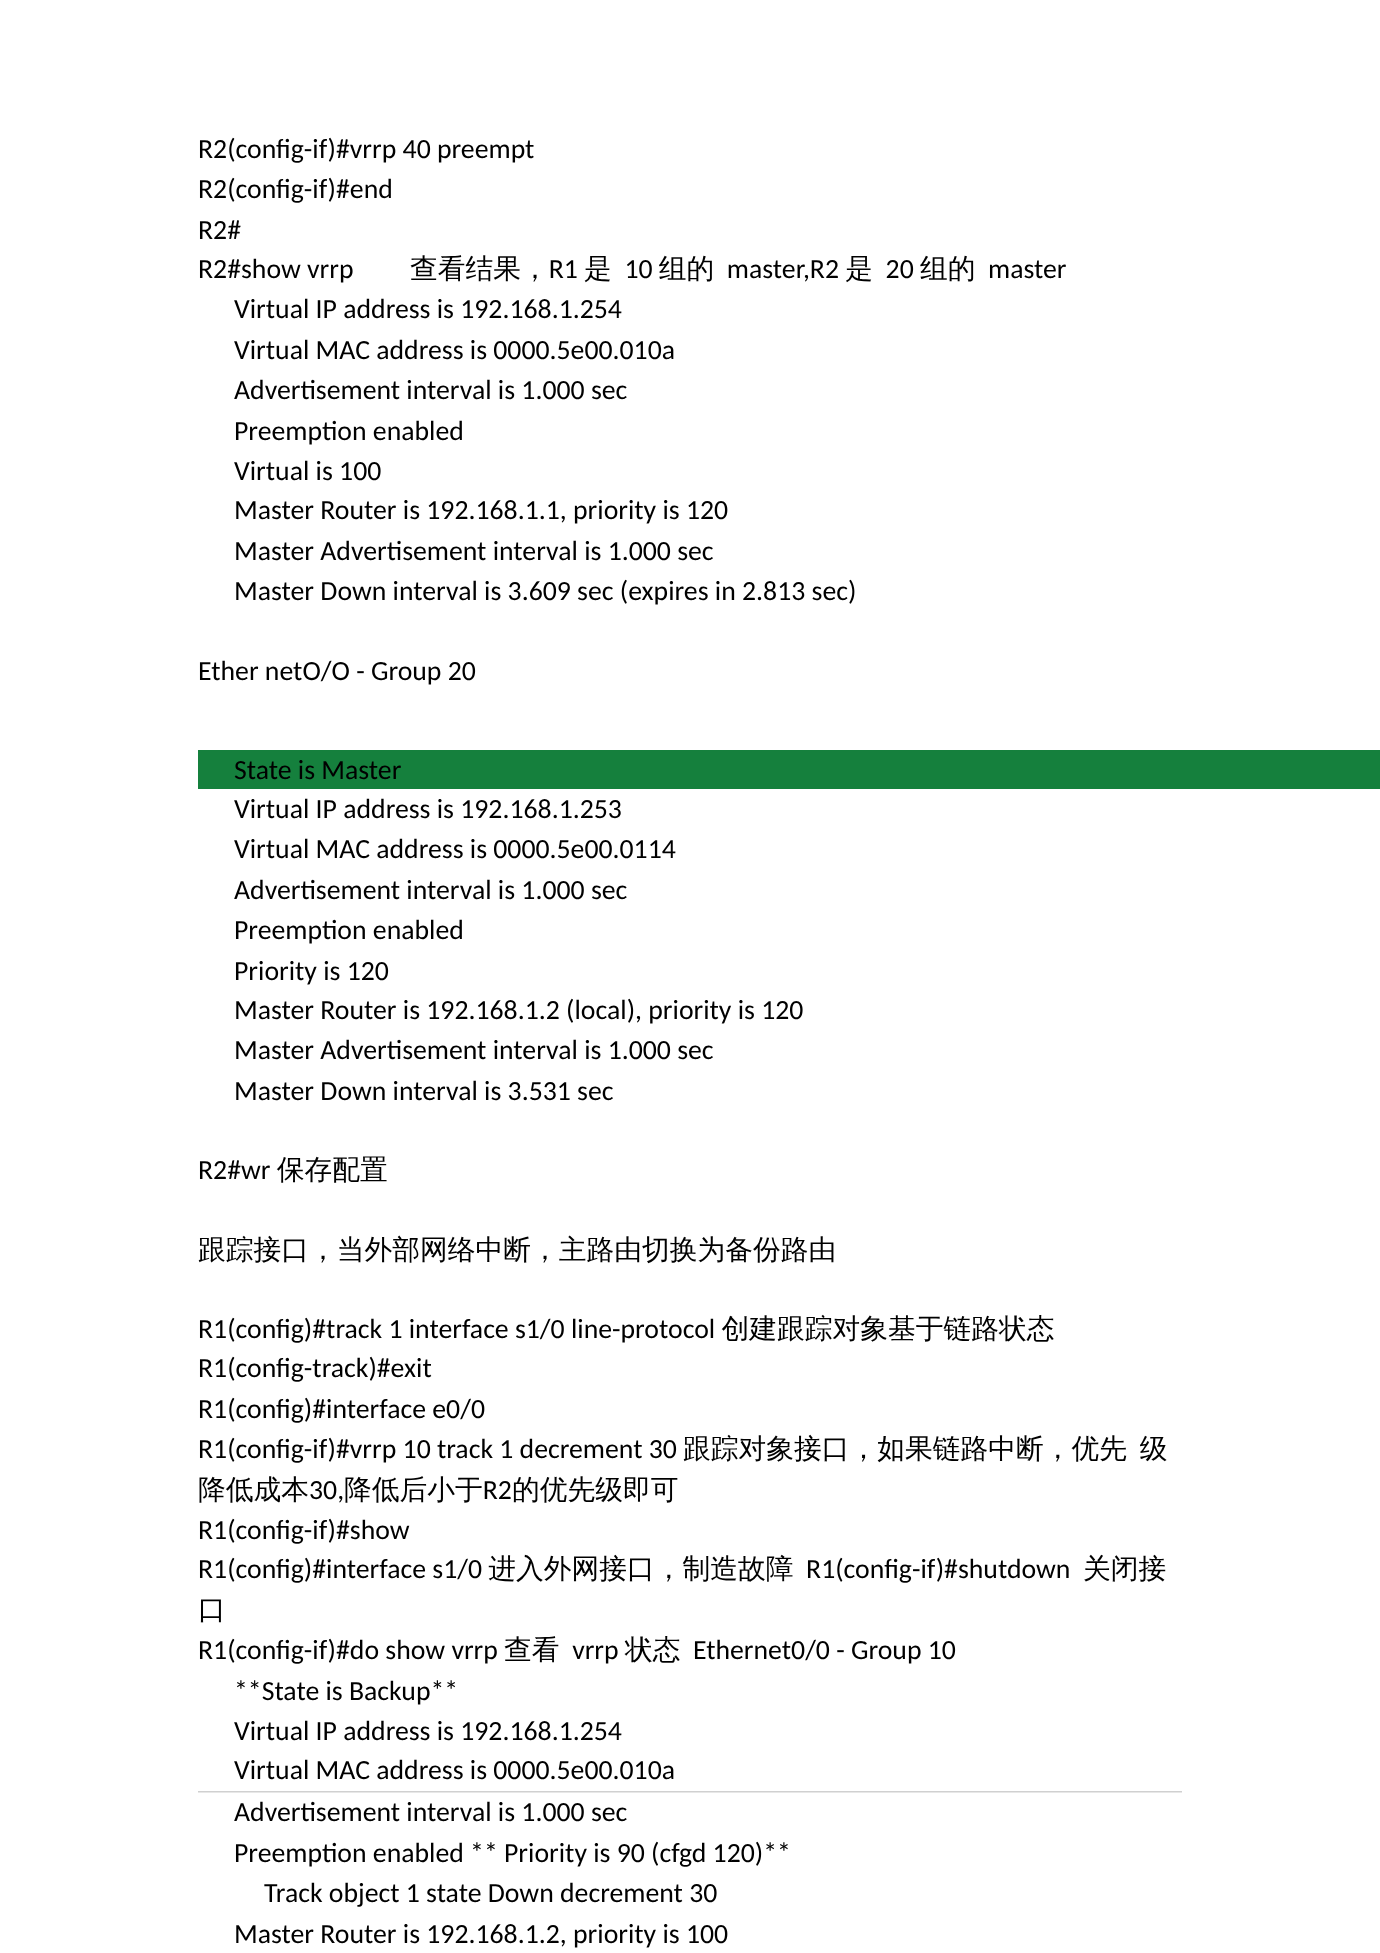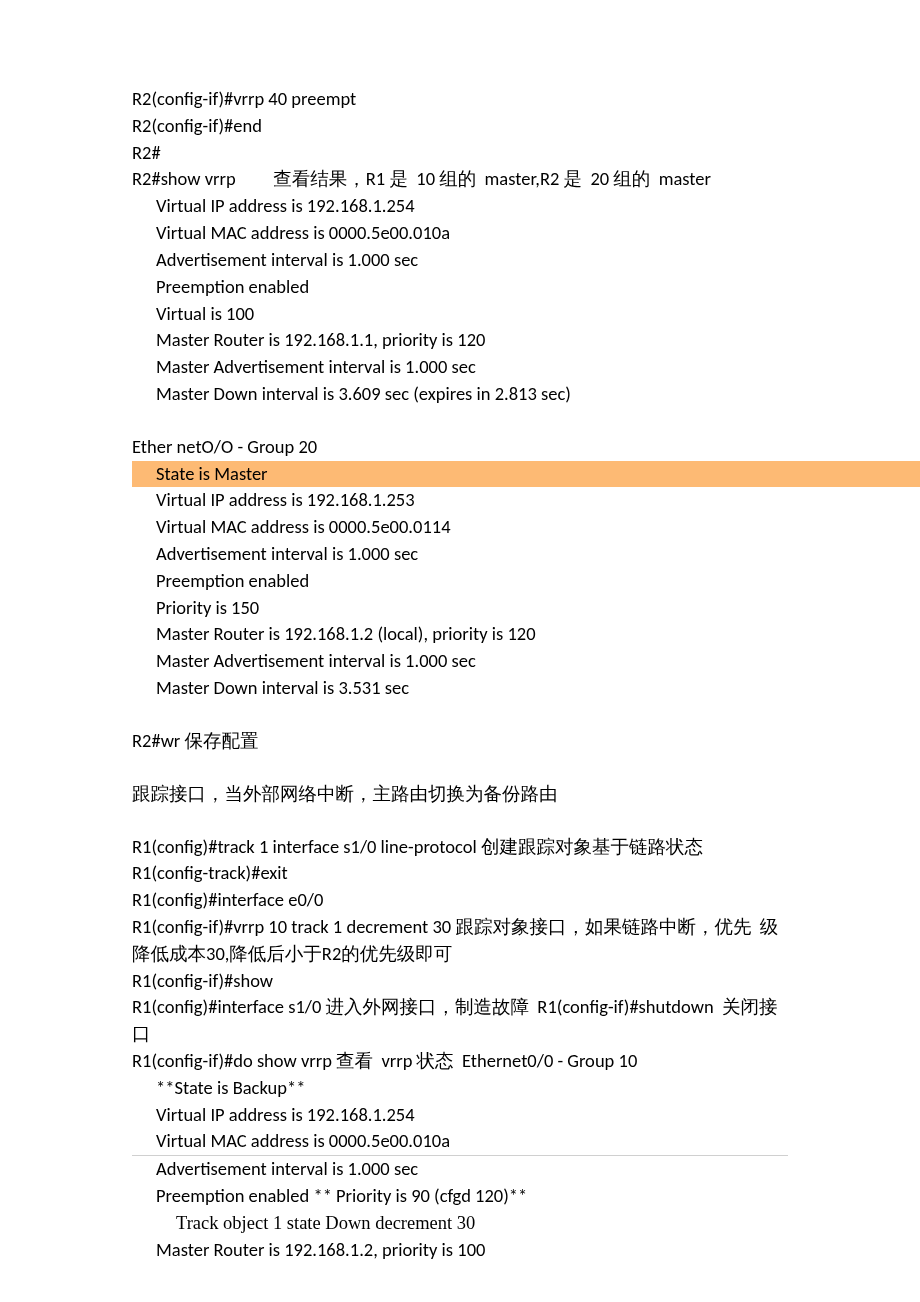--- a/index.html
+++ b/index.html
@@ -7,22 +7,22 @@
       background: #ffffff;
       font-family: Calibri, "Segoe UI", Arial, sans-serif;
       font-size: 18.5px;
       line-height: 1.45;
       color: #000000;
       padding: 86px 132px 40px 132px;
       width: 920px;
     }
     .ln { white-space: pre-wrap; word-break: break-word; }
     .ind { padding-left: 24px; }
-    .ind2 { padding-left: 44px; font-family: Liberation Serif, serif; }
-    .hl { display: block; background: #fdba74; padding: 0 0 0 24px; margin-right: -132px; }
+    .ind2 { padding-left: 44px; }
+    .hl { display: block; background: #15803d; padding: 0 0 0 24px; margin-right: -132px; margin-top: 39px; }
     .gap { height: 26px; }
     .hr-separator {
       border: none;
       border-top: 1px solid #d0d0d0;
       margin: 0;
     }
   </style>
 </head>
 <body>
 
@@ -39,21 +39,21 @@
     <div class="ln ind">Master Router is 192.168.1.1, priority is 120</div>
     <div class="ln ind">Master Advertisement interval is 1.000 sec</div>
     <div class="ln ind">Master Down interval is 3.609 sec (expires in 2.813 sec)</div>
     <div class="gap"></div>
     <div class="ln">Ether netO/O - Group 20</div>
     <div class="ln hl">State is Master</div>
     <div class="ln ind">Virtual IP address is 192.168.1.253</div>
     <div class="ln ind">Virtual MAC address is 0000.5e00.0114</div>
     <div class="ln ind">Advertisement interval is 1.000 sec</div>
     <div class="ln ind">Preemption enabled</div>
-    <div class="ln ind">Priority is 150</div>
+    <div class="ln ind">Priority is 120</div>
     <div class="ln ind">Master Router is 192.168.1.2 (local), priority is 120</div>
     <div class="ln ind">Master Advertisement interval is 1.000 sec</div>
     <div class="ln ind">Master Down interval is 3.531 sec</div>
     <div class="gap"></div>
     <div class="ln">R2#wr 保存配置</div>
     <div class="gap"></div>
     <div class="ln">跟踪接口，当外部网络中断，主路由切换为备份路由</div>
     <div class="gap"></div>
     <div class="ln">R1(config)#track 1 interface s1/0 line-protocol 创建跟踪对象基于链路状态</div>
     <div class="ln">R1(config-track)#exit</div>

